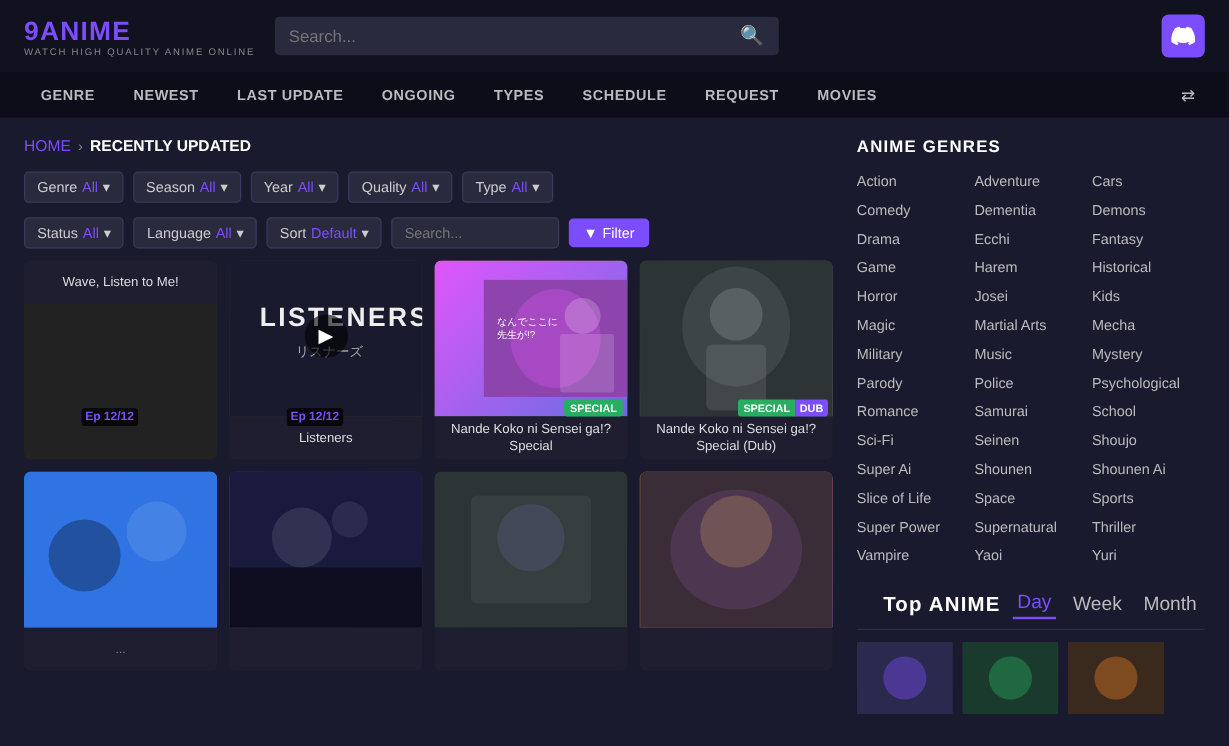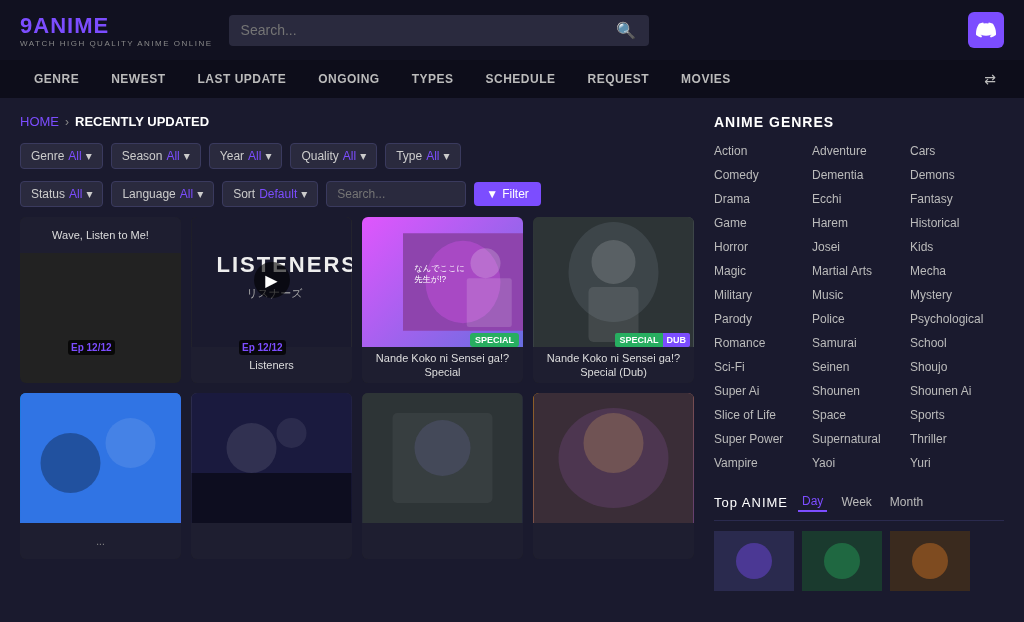--- a/index.html
+++ b/index.html
@@ -283,27 +283,28 @@
     #top-anime-section {}
     #top-anime-header {
       display: flex;
       align-items: center;
       gap: 10px;
       margin-bottom: 10px;
       border-bottom: 1px solid #2a2a4e;
       padding-bottom: 8px;
     }
     #top-anime-label {
-      font-size: 13px;
-      font-weight: normal;
+      font-size: 17px;
+      font-weight: bold;
       color: #fff;
       letter-spacing: 1px;
+      margin-left: 22px;
     }
     .top-tab {
-      font-size: 12px;
+      font-size: 16px;
       color: #bbb;
       cursor: pointer;
       padding: 2px 4px;
     }
     .top-tab.active {
       color: #7c4dff;
       border-bottom: 2px solid #7c4dff;
     }
     #top-anime-row {
       display: flex;

